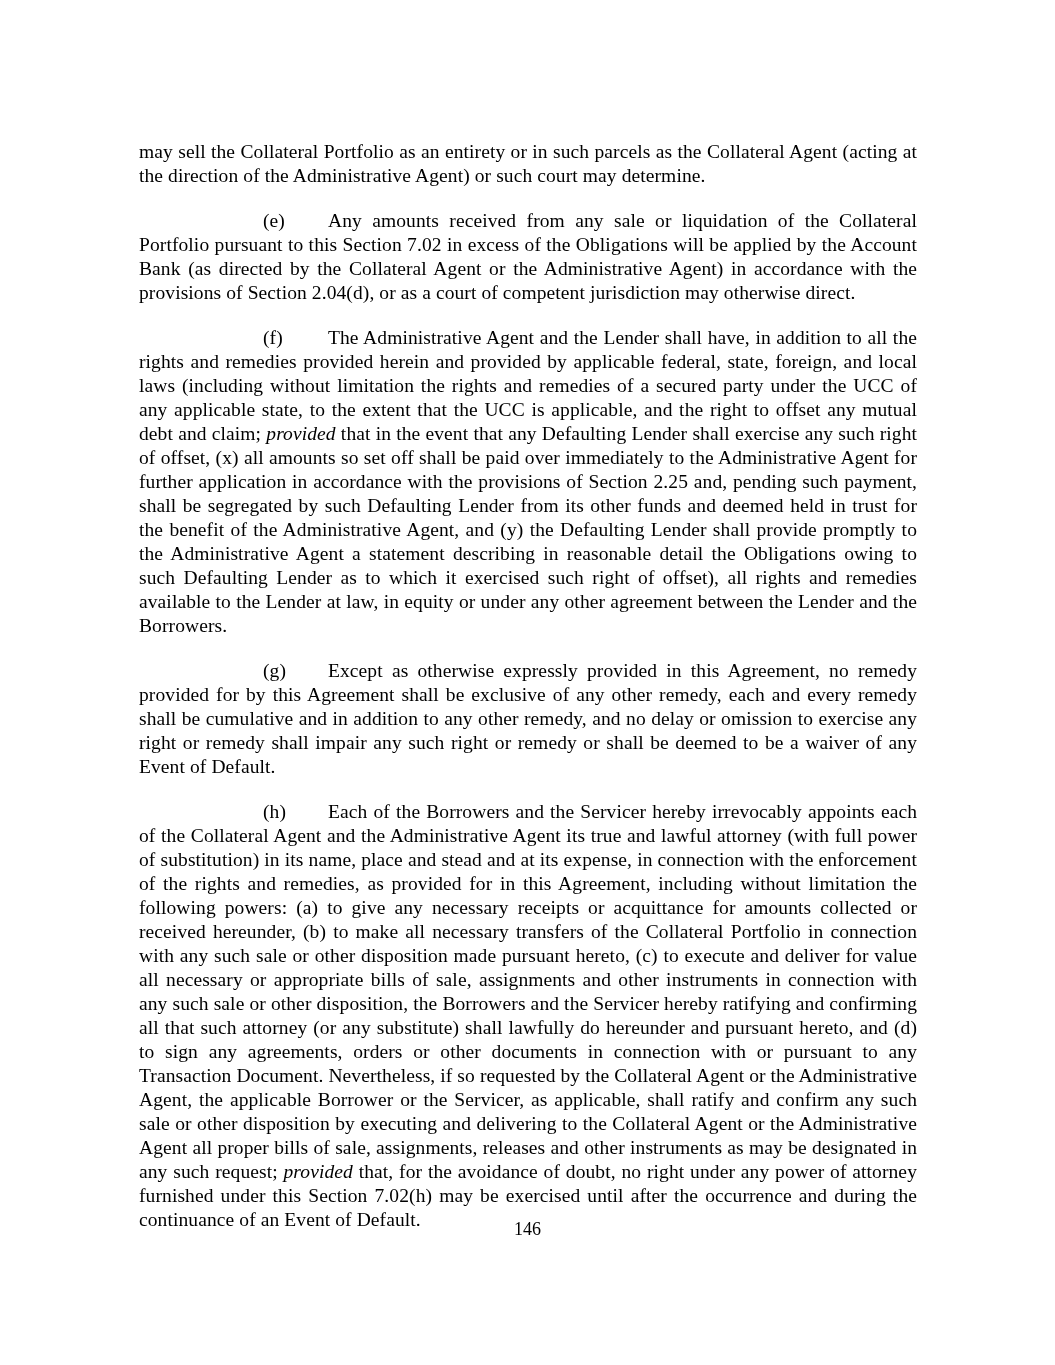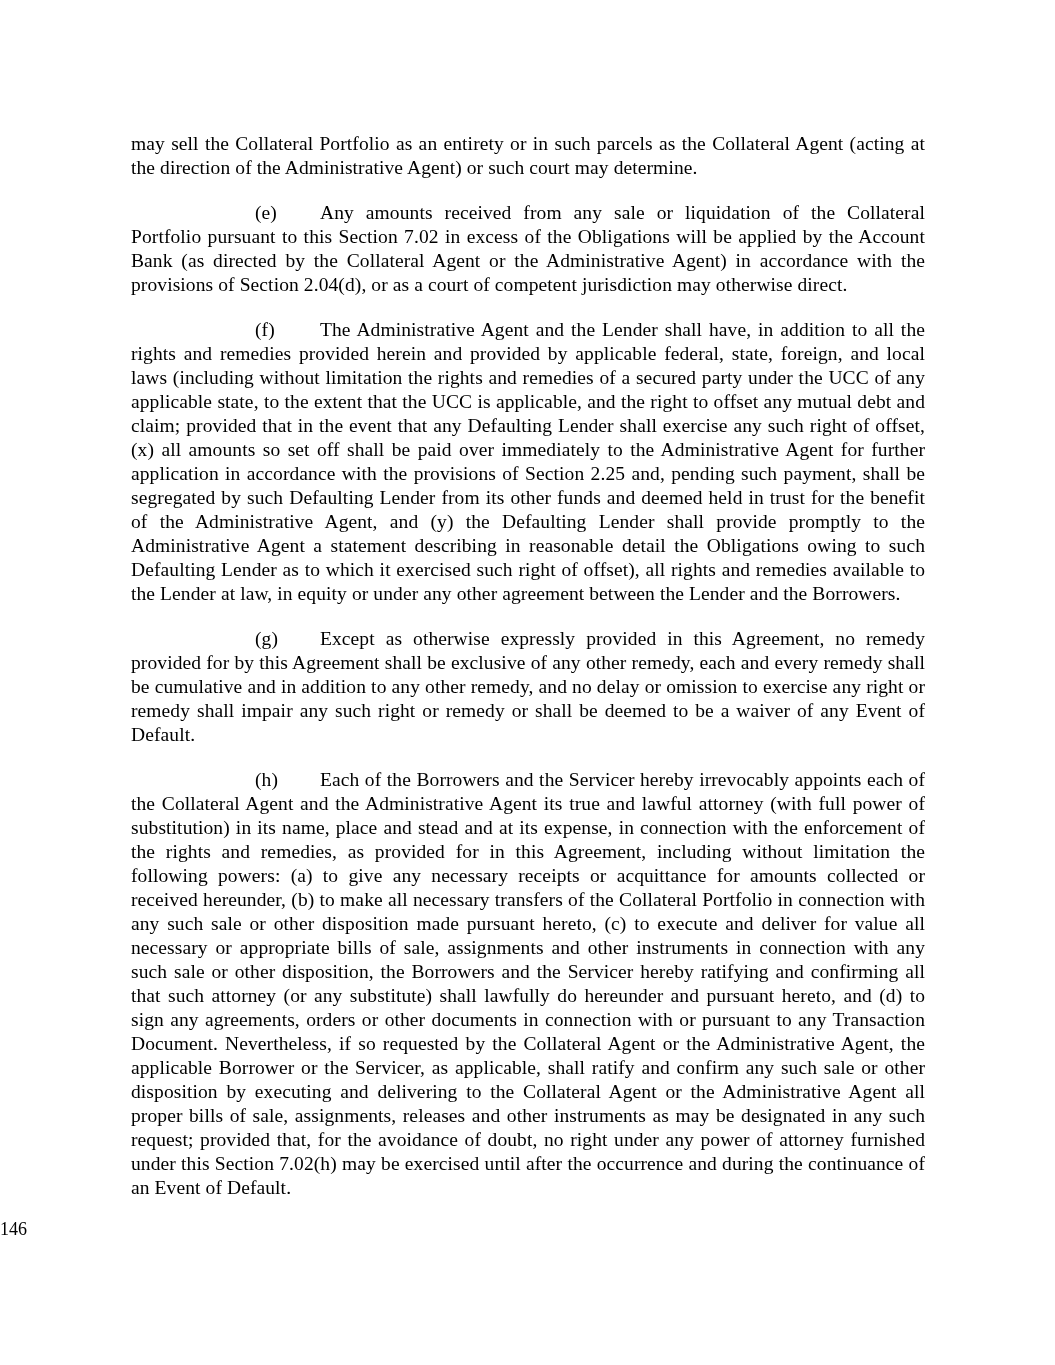--- a/index.html
+++ b/index.html
@@ -12,37 +12,37 @@
     font-family: "Liberation Serif", "DejaVu Serif", serif;
     overflow: hidden;
   }
   .content {
     position: absolute;
     left: 123px;
     top: 124px;
     width: 810px;
   }
   p.para {
-    margin: 8px;
+    margin: 16px;
     font-size: 19.5px;
     line-height: 24px;
     text-align: justify;
     letter-spacing: 0.1px;
   }
   p.para + p.para { margin-top: 21px; }
   p.para.indented { text-indent: 124px; }
   .plabel { display: inline-block; width: 65px; text-indent: 0; }
   .u { }
-  .i { }
+  .i { font-style: italic; }
   .page-number {
     position: absolute;
     left: 0;
     top: 1218px;
     width: 1055px;
-    text-align: left;
+    text-align: center;
     font-size: 18px;
     line-height: 22px;
   }
 </style>
 </head>
 <body>
 
 <div class="page">
   <div class="content">
       <p class="para"><span>may sell the Collateral Portfolio as an entirety or in such parcels as the Collateral Agent (acting at the direction of the Administrative Agent) or such court may determine.</span></p>

